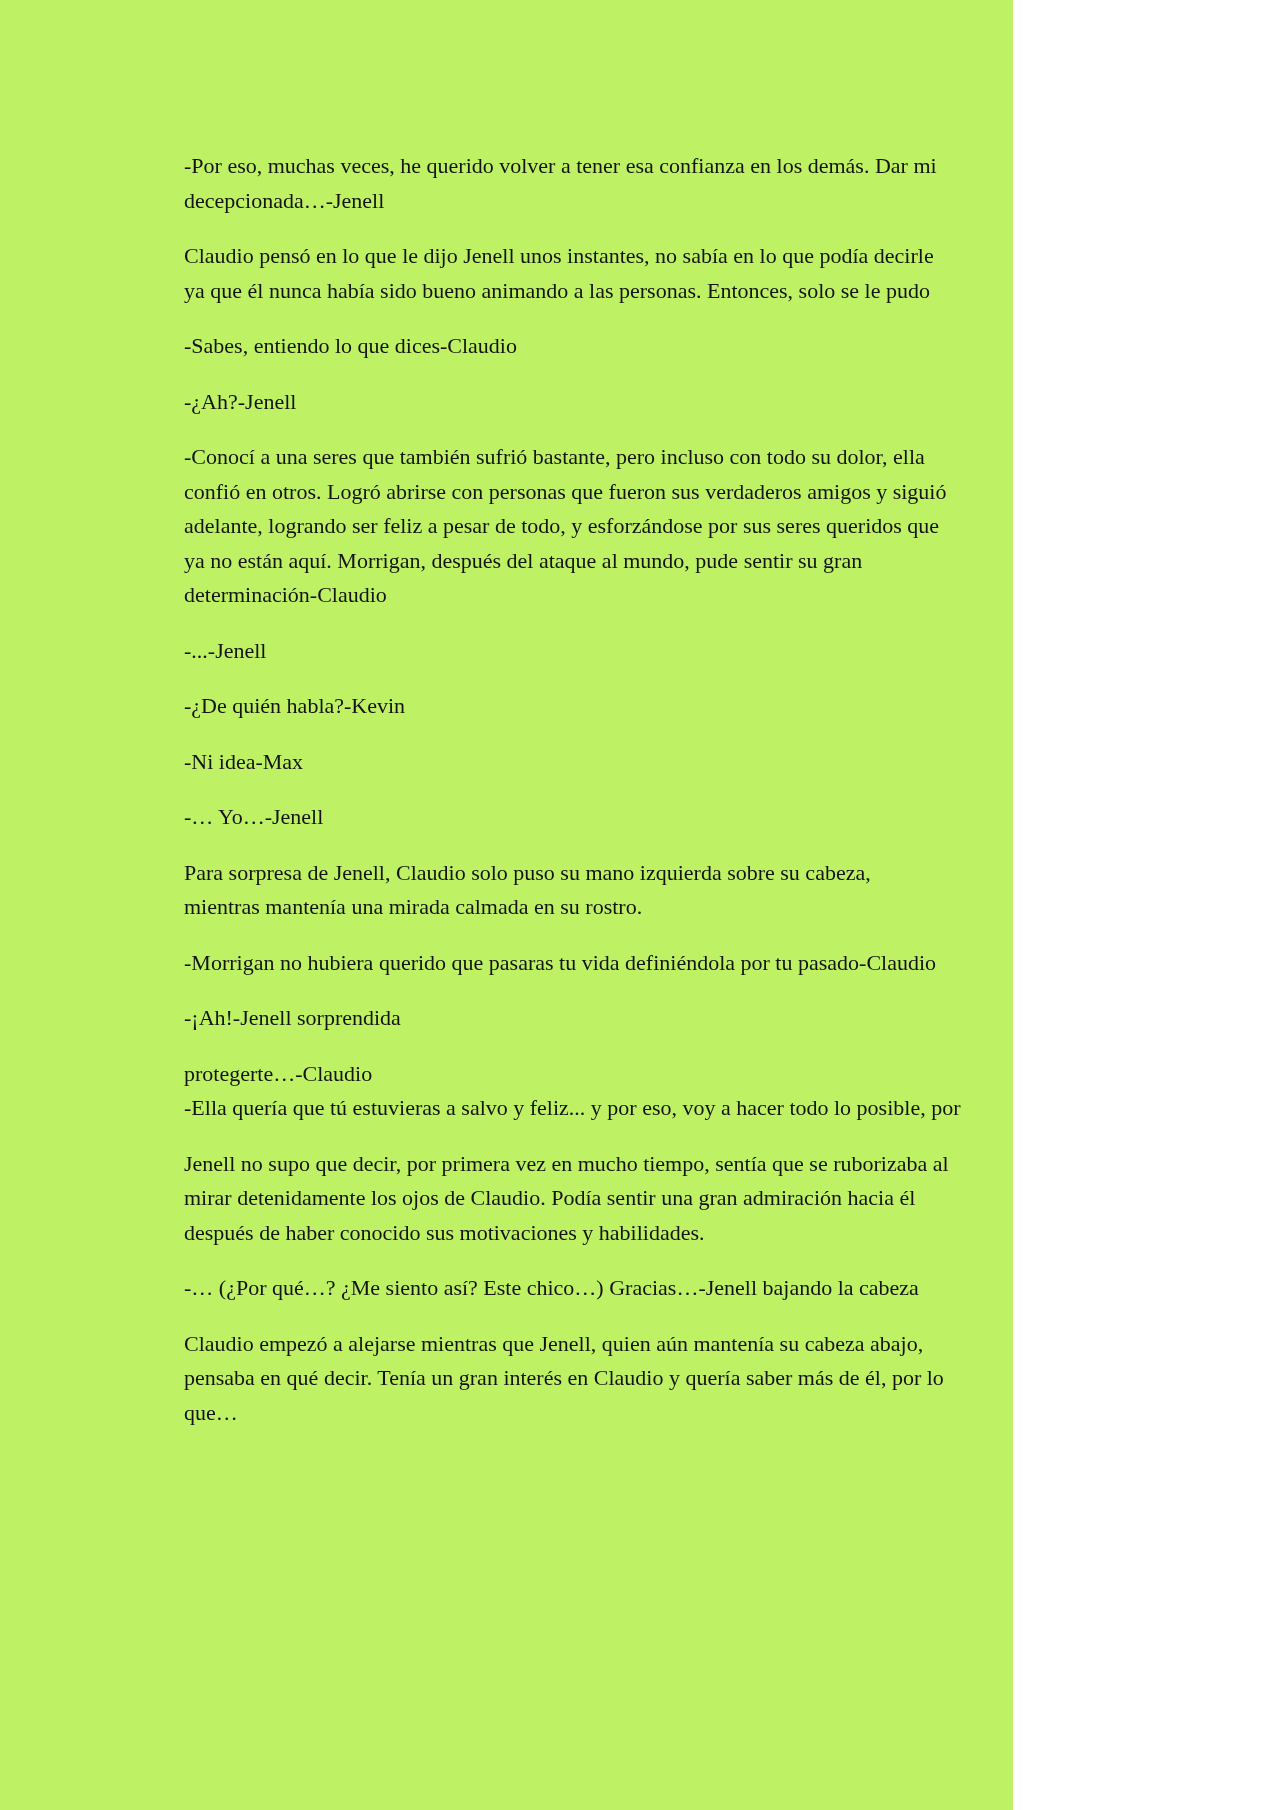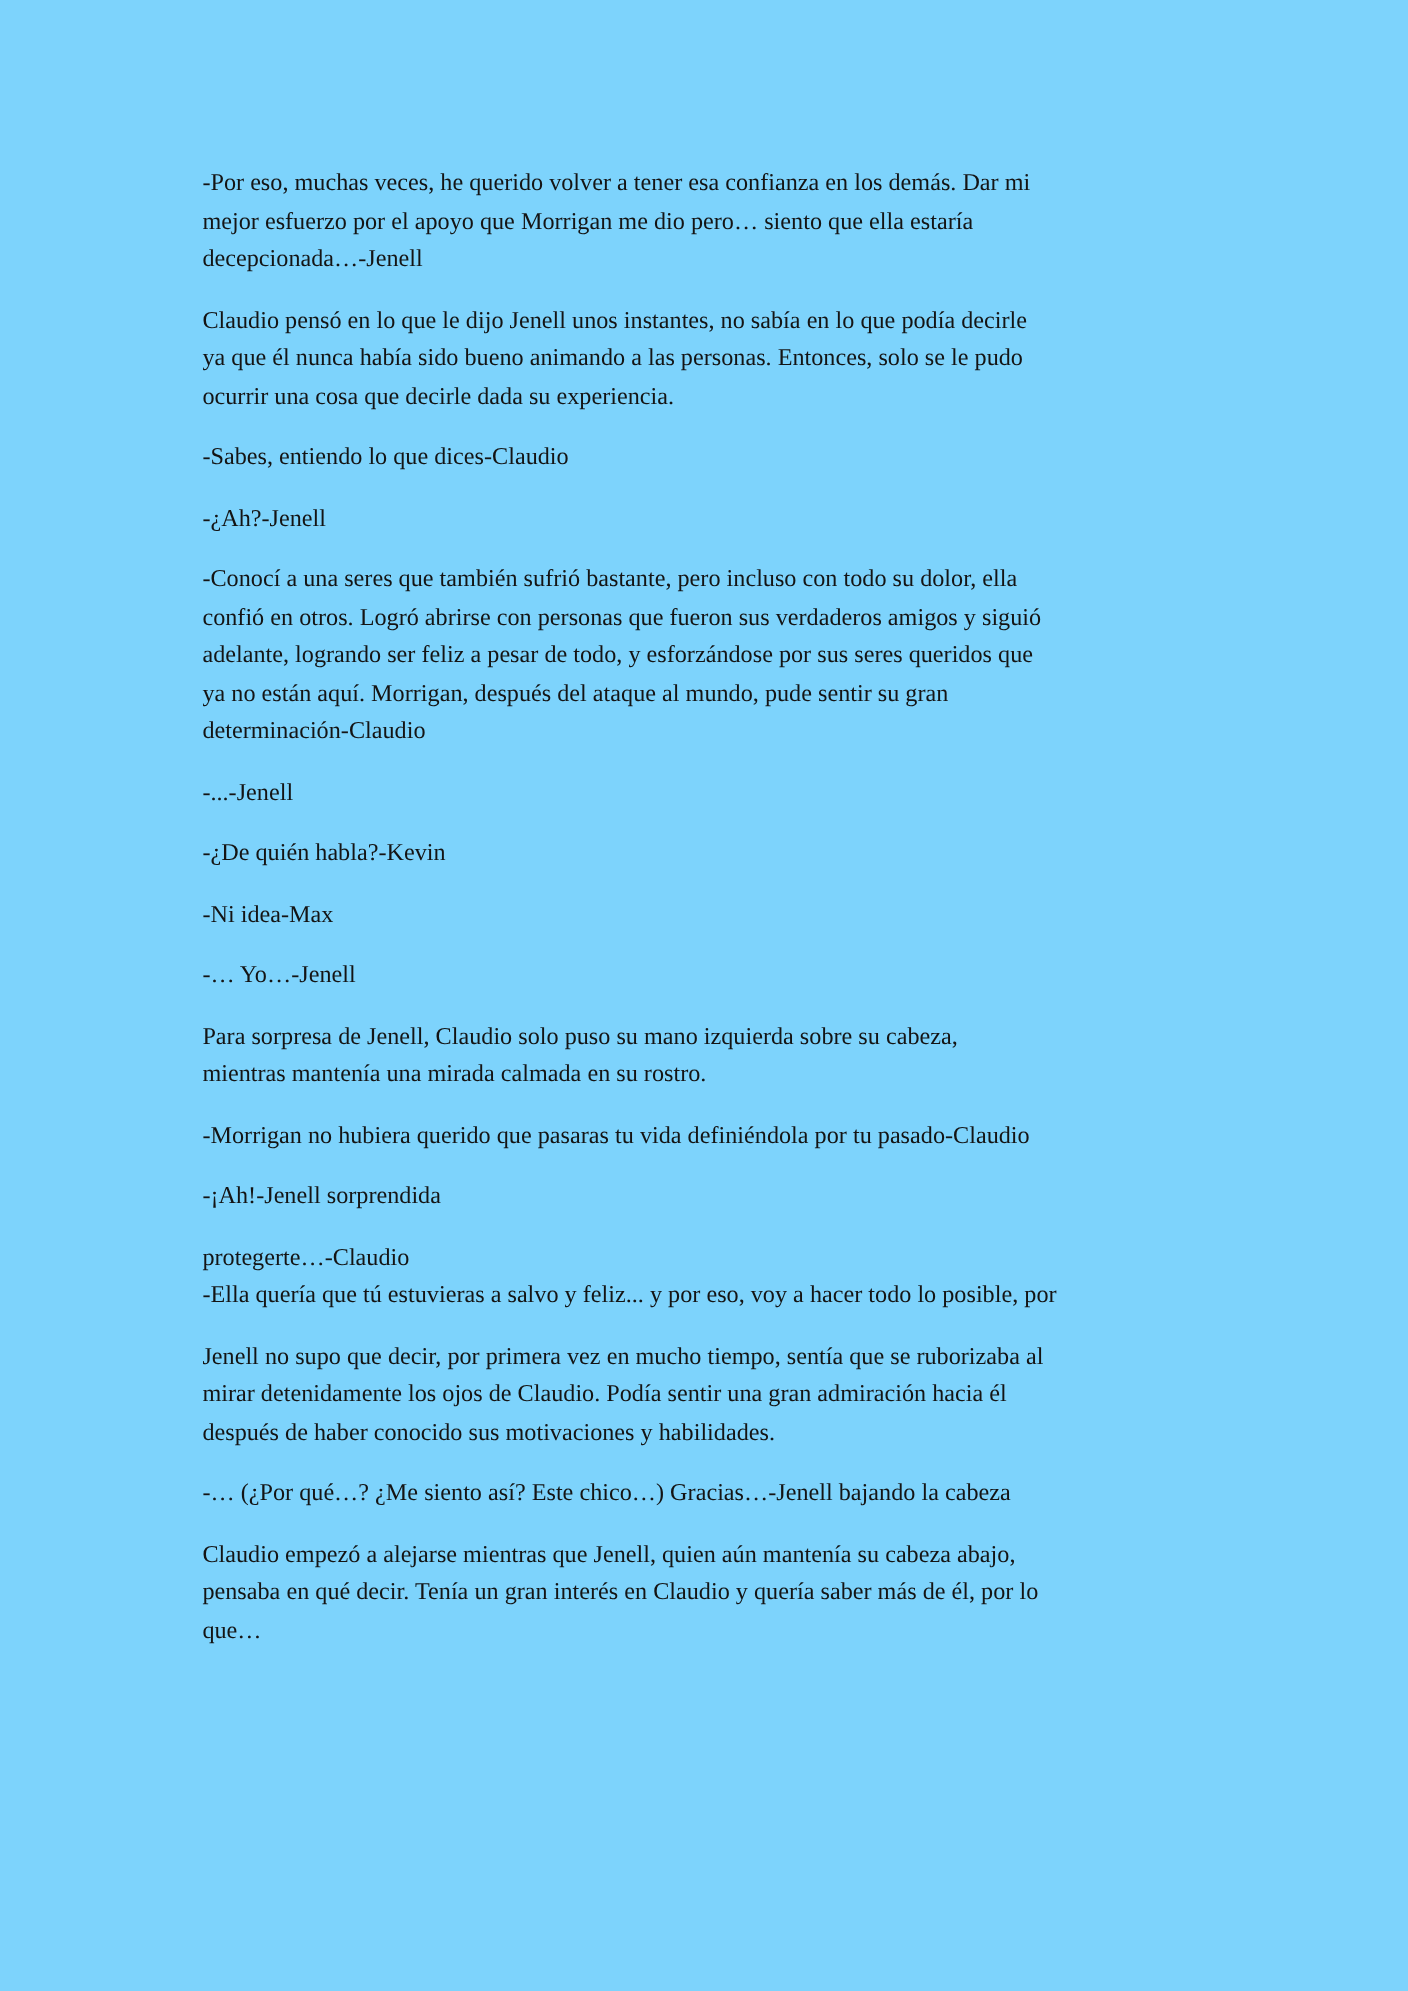--- a/index.html
+++ b/index.html
@@ -9,23 +9,23 @@
   }
   body {
     width: 1280px;
     height: 1810px;
     overflow: hidden;
     position: relative;
   }
   .page {
     position: absolute;
     left: 0; top: 0;
-    width: 1280px;
+    width: 1013px;
     height: 1810px;
-    background: #7dd3fc;
+    background: #bef264;
   }
   .content {
     position: absolute;
     left: 184px;
     top: 149px;
     width: 930px;
     font-family: "Liberation Serif", "DejaVu Serif", serif;
     font-size: 22px;
     line-height: 34.5px;
     color: #141414;
@@ -43,28 +43,26 @@
   }
 </style>
 </head>
 <body>
 
 <div class="page">
   <div class="content">
 
     <p class="para dialogue">
       <span class="line">-Por eso, muchas veces, he querido volver a tener esa confianza en los demás. Dar mi</span>
-      <span class="line">mejor esfuerzo por el apoyo que Morrigan me dio pero… siento que ella estaría</span>
       <span class="line">decepcionada…-Jenell</span>
     </p>
 
     <p class="para narration">
       <span class="line">Claudio pensó en lo que le dijo Jenell unos instantes, no sabía en lo que podía decirle</span>
       <span class="line">ya que él nunca había sido bueno animando a las personas. Entonces, solo se le pudo</span>
-      <span class="line">ocurrir una cosa que decirle dada su experiencia.</span>
     </p>
 
     <p class="para dialogue">
       <span class="line">-Sabes, entiendo lo que dices-Claudio</span>
     </p>
 
     <p class="para dialogue">
       <span class="line">-¿Ah?-Jenell</span>
     </p>
 

